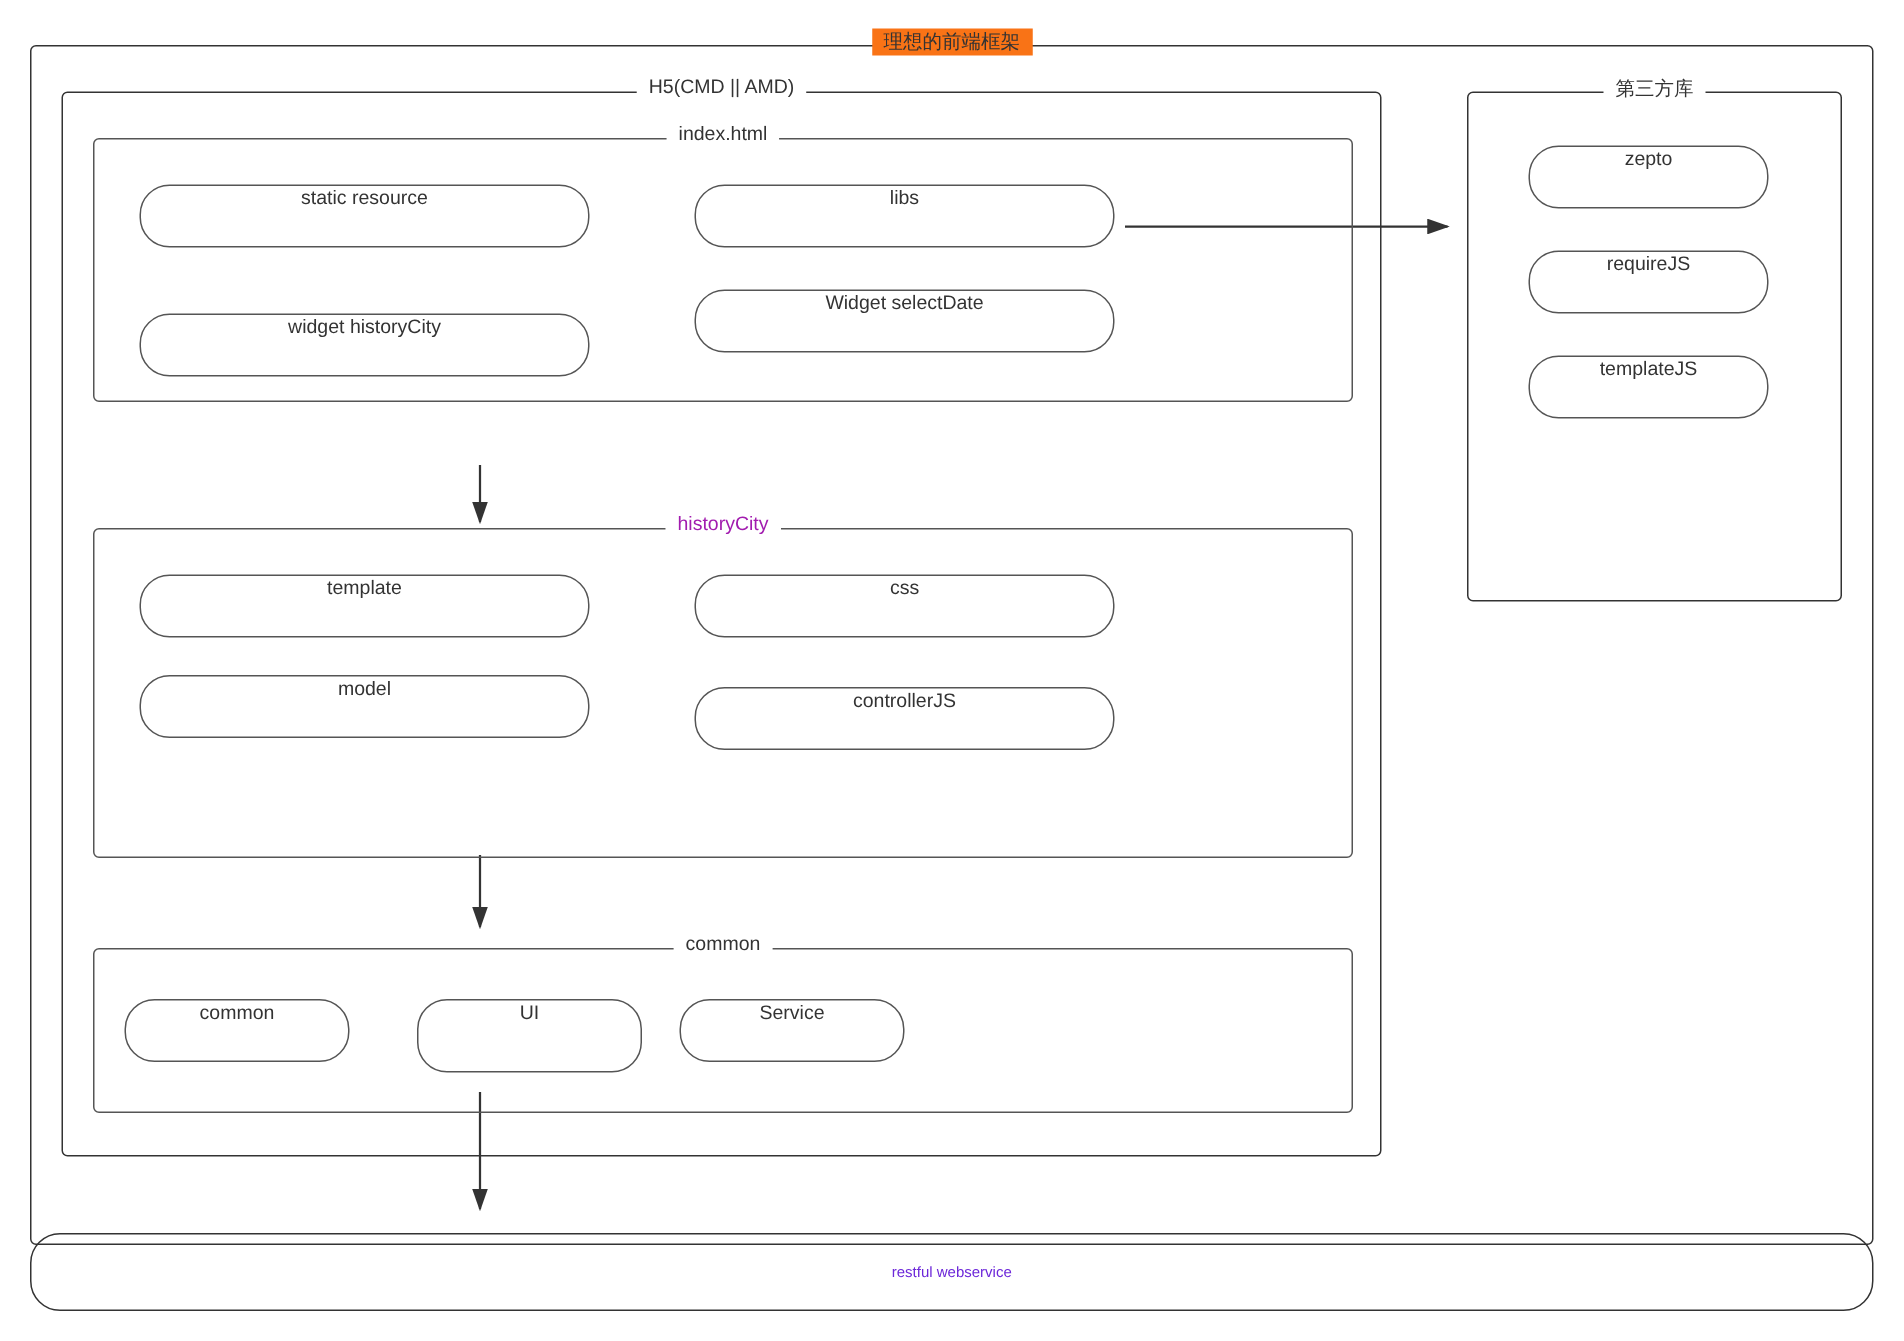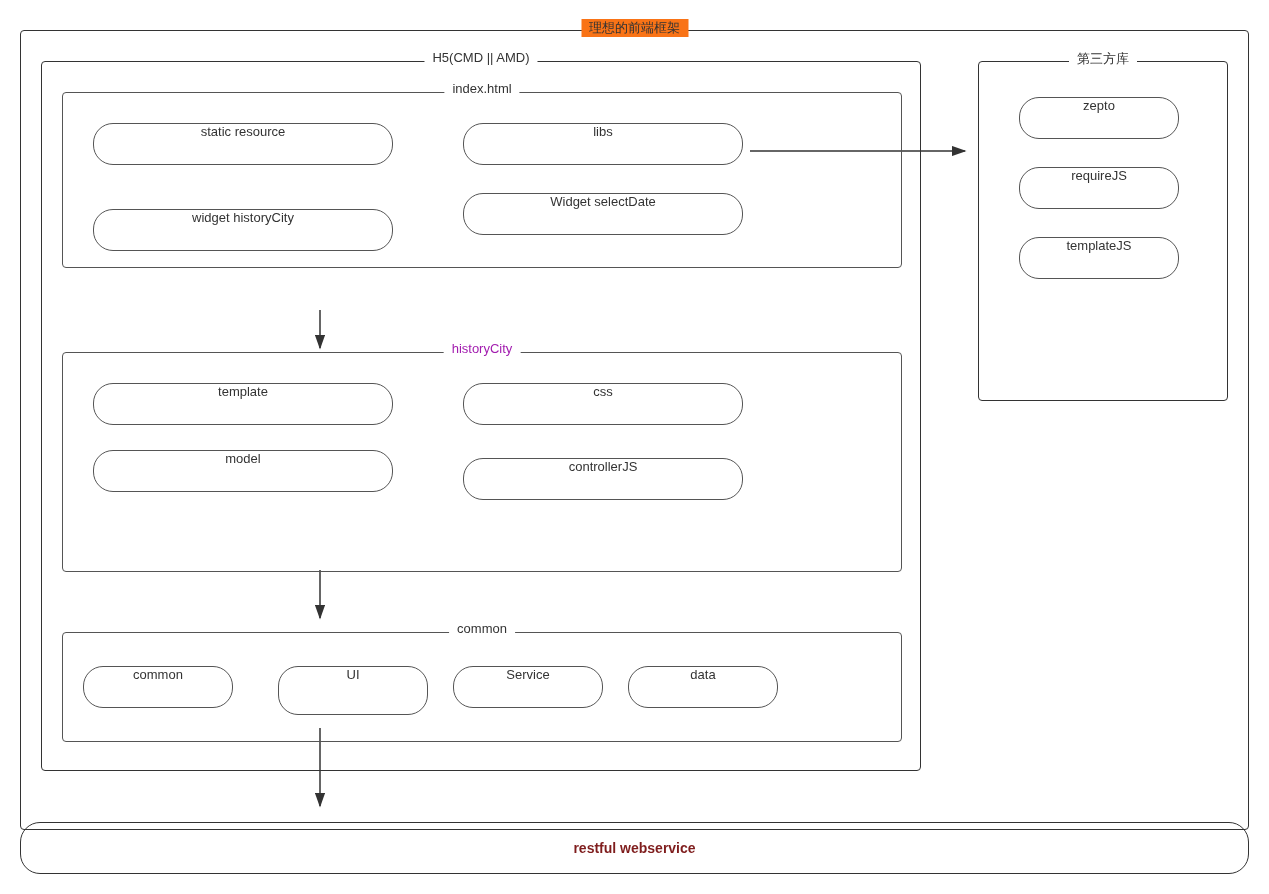--- a/index.html
+++ b/index.html
@@ -161,23 +161,22 @@
       width: 1229px;
       height: 52px;
       border: 1.5px solid #333;
       border-radius: 20px;
       display: flex;
       align-items: center;
       justify-content: center;
     }
 
     .restful-title {
-      font-size: 14px;
-      color: #7f1d1d;
-      font-weight: bold;
+      font-size: 10px;
+      color: #6d28d9;
     }
 
     
     .pill {
       border: 1.5px solid #555;
       border-radius: 20px;
       display: flex;
       justify-content: center;
       background: #fff;
       font-size: 13px;
@@ -368,23 +367,20 @@
         <span class="common-title">common</span>
         <div class="pill pill-common">
           <span>common</span>
         </div>
         <div class="pill pill-ui">
           <span>UI</span>
         </div>
         <div class="pill pill-service">
           <span>Service</span>
         </div>
-        <div class="pill pill-data">
-          <span>data</span>
-        </div>
       </div>
 
     </div>
 
     <div class="third-box">
       <span class="third-title">第三方库</span>
       <div class="pill pill-zepto">
         <span>zepto</span>
       </div>
       <div class="pill pill-requirejs">

